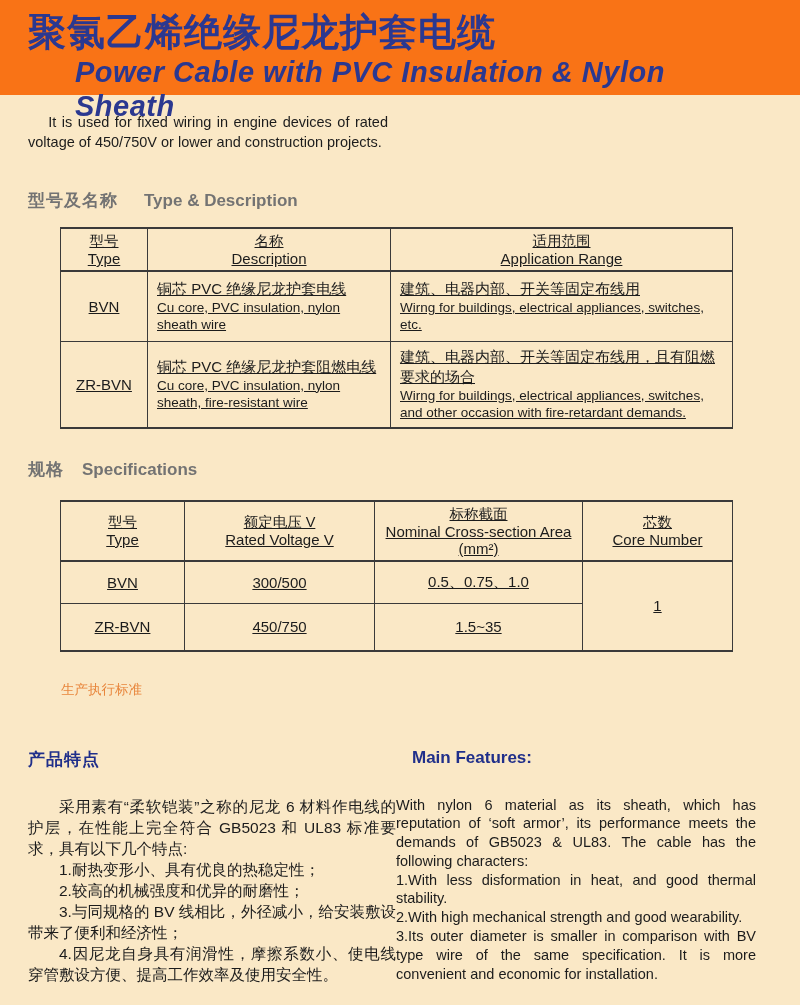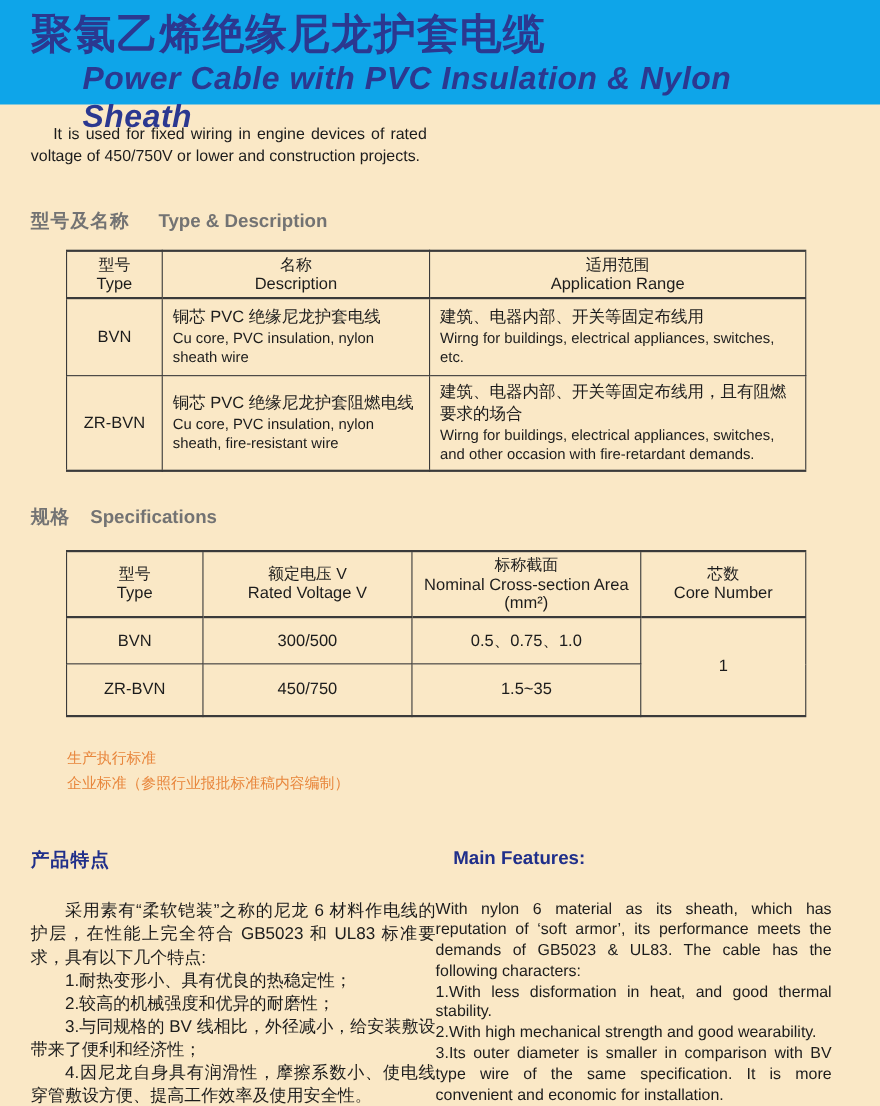--- a/index.html
+++ b/index.html
@@ -7,21 +7,21 @@
   body {
     width: 800px;
     height: 1005px;
     background: #FAE8C6;
     font-family: "Liberation Sans", "DejaVu Sans", sans-serif;
     color: #1C1C1C;
     overflow: hidden;
   }
   
   .header-band {
-    background: #0ea5e9;
+    background: #f97316;
     height: 95px;
     padding: 9px 28px 0 28px;
   }
   .title-zh {
     font-size: 38px;
     font-weight: bold;
     color: #2B3890;
     letter-spacing: 1px;
     line-height: 46px;
   }
@@ -66,21 +66,21 @@
   table {
     border-collapse: collapse;
     margin: 15px 0 0 60px;
     width: 672px;
     table-layout: fixed;
   }
   th, td {
     border: 1px solid #3A3A3A;
     vertical-align: middle;
   }
-  table { border-top: 2px solid #3A3A3A; border-bottom: 2px solid #3A3A3A; }
+  table { border-top: 2px solid #3A3A3A; border-bottom: 2px solid #3A3A3A; text-decoration: underline; }
   thead tr { border-bottom: 2px solid #3A3A3A; }
   thead th { border-bottom: 2px solid #3A3A3A; }
   th {
     font-weight: normal;
     text-align: center;
     padding: 3px 2px;
   }
   th .zh { font-size: 14.5px; line-height: 18px; display: block; }
   th .en { font-size: 15px; line-height: 17px; display: block; }
   td { padding: 5px 9px; }
@@ -255,21 +255,20 @@
       <td>ZR-BVN</td>
       <td>450/750</td>
       <td>1.5~35</td>
     </tr>
   </tbody>
 </table>
 
 <div class="standard-row">
   <div class="standard-zh">
     <div>生产执行标准</div>
-    <div>企业标准（参照行业报批标准稿内容编制）</div>
   </div>
 </div>
 
 <div class="features-heading-row">
   <div class="fh-zh">产品特点</div>
   <div class="fh-en">Main Features:</div>
 </div>
 
 <div class="features-body-row">
   <div class="features-zh">

